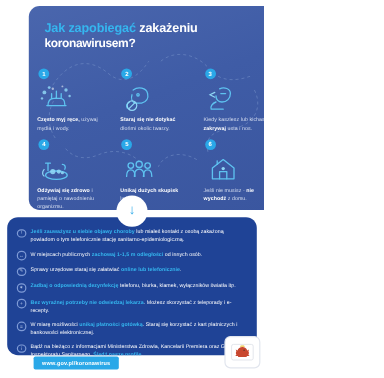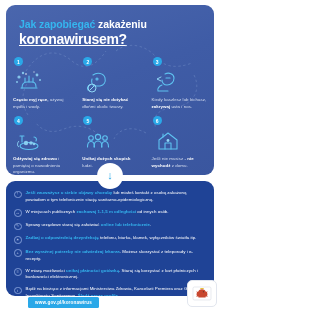--- a/index.html
+++ b/index.html
@@ -6,30 +6,30 @@
   html, body {
     width: 220px; height: 315px;
     background: #ffffff;
     font-family: "Liberation Sans", sans-serif;
     overflow: hidden;
   }
   .poster { position: relative; width: 220px; height: 315px; background: #fff; }
 
   
   .top-card {
-    position: absolute; left: 6px; top: 5px;
+    position: absolute; left: 24px; top: 5px;
     width: 208px; height: 170px;
     background: linear-gradient(160deg, #4a66ad 0%, #3f5ca6 45%, #3a569f 100%);
     border-radius: 9px;
     overflow: hidden;
   }
   .title-block { padding: 13px 0 0 13px; }
   .title-line1 { font-size: 10.5px; font-weight: bold; color: #ffffff; letter-spacing: -.1px; line-height: 1.15; }
   .title-line1 .hl { color: #35b6ef; }
-  .title-line2 { font-size: 14px; font-weight: bold; color: #ffffff; letter-spacing: -.3px; line-height: 1.15; margin-top: 1px; text-decoration: underline; }
+  .title-line2 { font-size: 10px; font-weight: bold; color: #ffffff; letter-spacing: -.3px; line-height: 1.15; margin-top: 1px; }
 
   
   .dash-svg { position: absolute; left: 0; top: 0; width: 208px; height: 170px; pointer-events: none; }
 
   
   .steps { position: absolute; left: 0; top: 52px; width: 208px; }
   .step-row { display: flex; }
   .step {
     width: 69.3px; position: relative; padding: 0 5px;
   }

